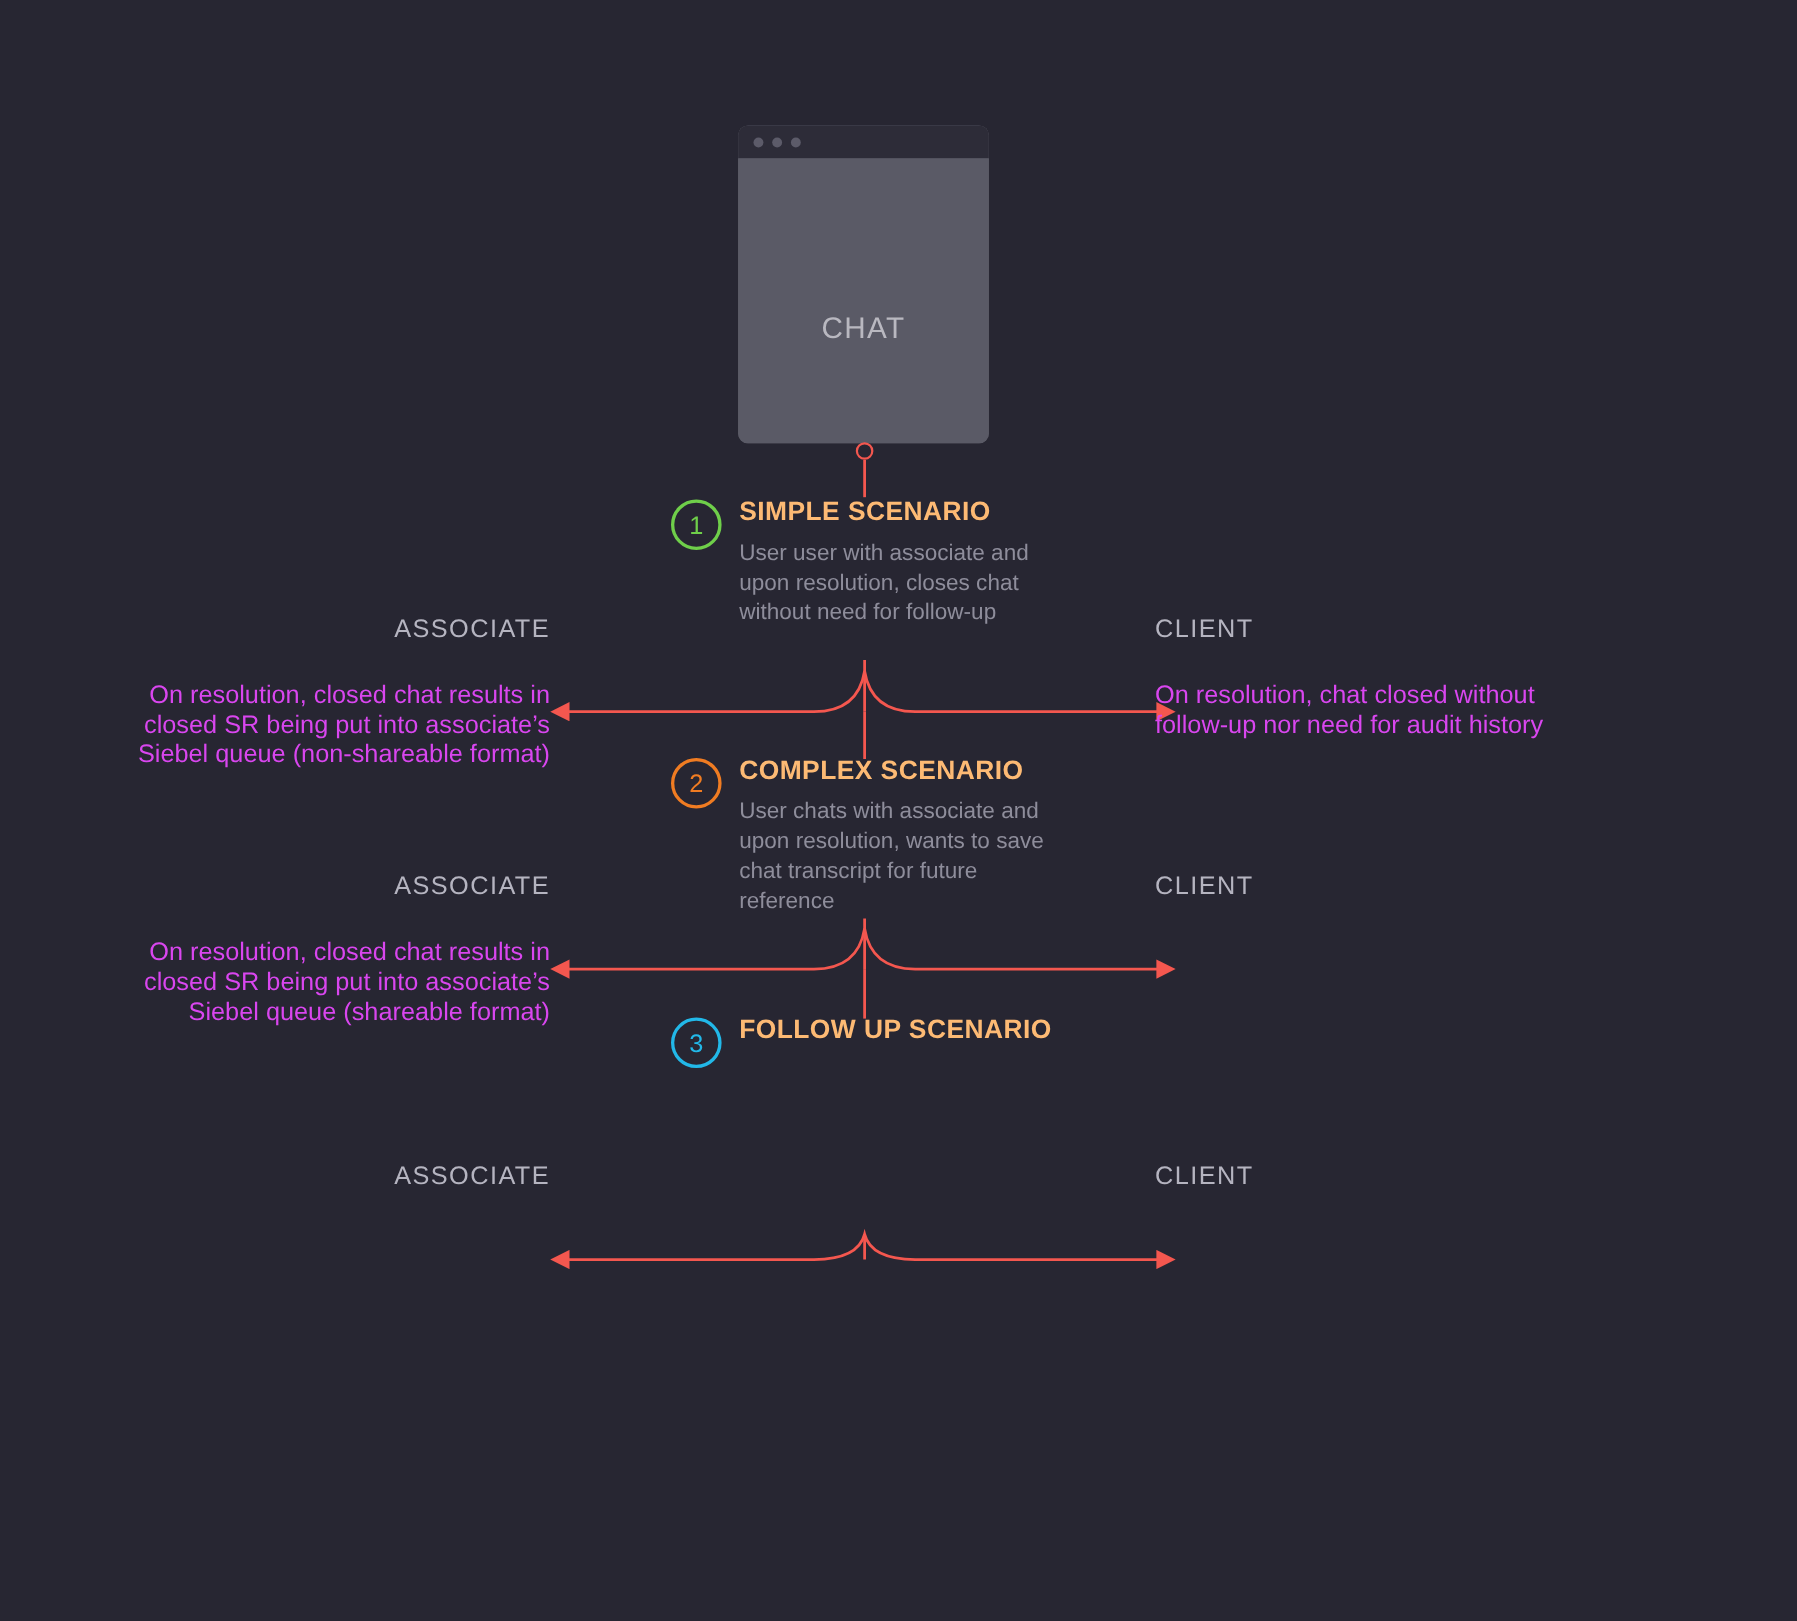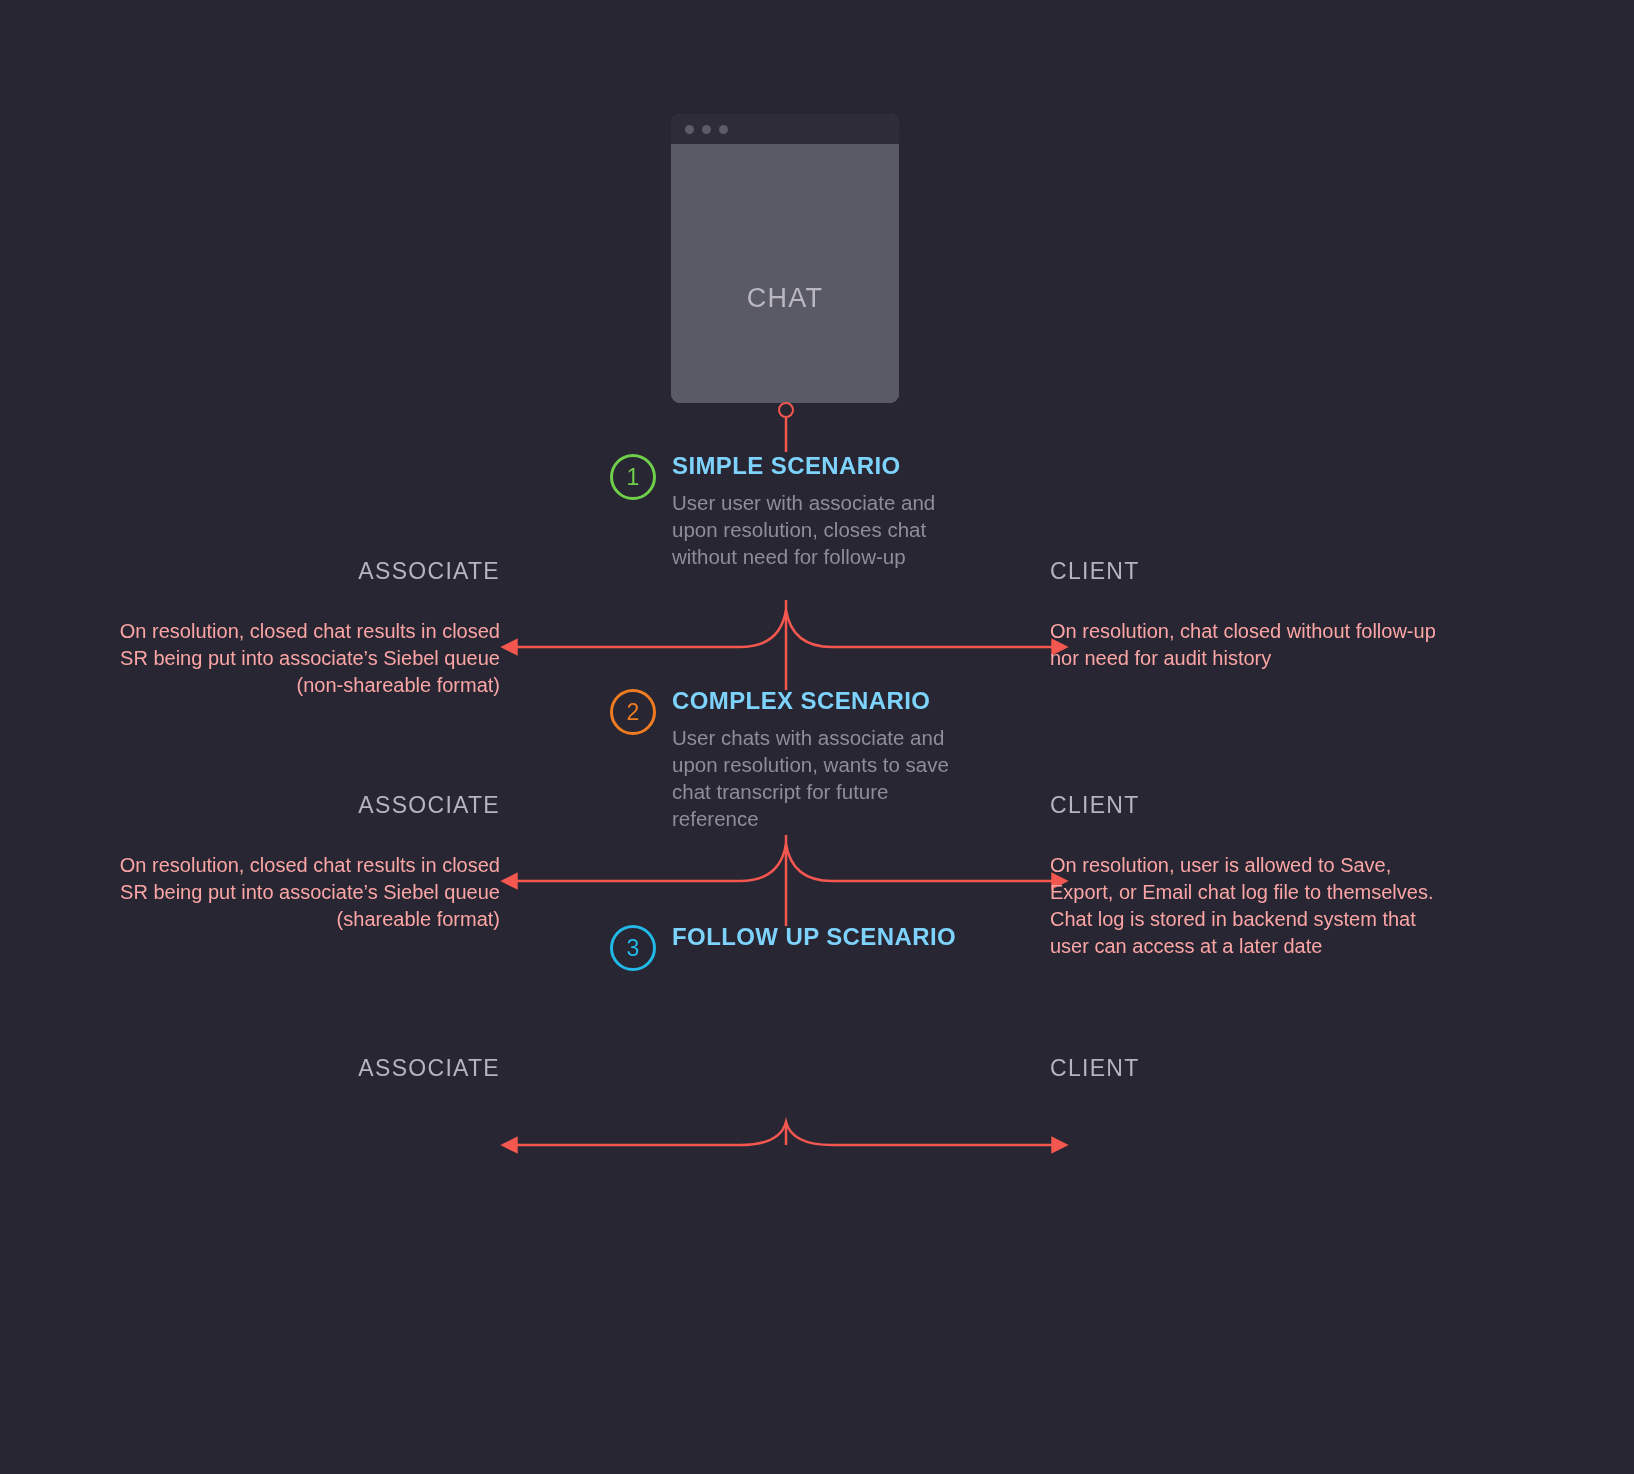--- a/index.html
+++ b/index.html
@@ -54,21 +54,21 @@
     border: 3px solid #6fcf4a;
     display: flex; align-items: center; justify-content: center;
     font-size: 23px;
     color: #6fcf4a;
     margin-top: 2px;
   }
   .num-circle.c2 { border-color: #f07c22; color: #f07c22; }
   .num-circle.c3 { border-color: #22b8e8; color: #22b8e8; }
   .sc-head {
     font-size: 24px;
-    color: #7dd3fc;
+    color: #fdba74;
     font-weight: 700;
     letter-spacing: .4px;
     white-space: nowrap;
     margin-bottom: 9px;
   }
   .sc-desc {
     font-size: 20.5px;
     color: #8e8d9b;
     line-height: 27px;
     width: 300px;
@@ -81,23 +81,23 @@
   
   .side { position: absolute; width: 390px; }
   .side-title {
     font-size: 23px;
     font-weight: 400;
     color: #b5b4c0;
     letter-spacing: 1.3px;
     margin-bottom: 33px;
   }
   .side-body {
-    font-size: 20px;
+    font-size: 23px;
     line-height: 27px;
-    color: #fca5a5;
+    color: #d946ef;
   }
   .left  { left: 110px;  text-align: right; }
   .right { left: 1050px; text-align: left; }
 
   #assoc-1 { top: 558px; }
   #client-1 { top: 558px; }
   #assoc-2 { top: 792px; }
   #client-2 { top: 792px; }
   #assoc-3 { top: 1055px; }
   #client-3 { top: 1055px; }
@@ -175,21 +175,20 @@
     <div class="side-title">CLIENT</div>
     <div class="side-body">On resolution, chat closed without follow-up nor need for audit history</div>
   </div>
 
   <div class="side left" id="assoc-2">
     <div class="side-title">ASSOCIATE</div>
     <div class="side-body">On resolution, closed chat results in closed SR being put into associate’s Siebel queue (shareable format)</div>
   </div>
   <div class="side right" id="client-2">
     <div class="side-title">CLIENT</div>
-    <div class="side-body">On resolution, user is allowed to Save, Export, or Email chat log file to themselves. Chat log is stored in backend system that user can access at a later date</div>
   </div>
 
   <div class="side left" id="assoc-3">
     <div class="side-title">ASSOCIATE</div>
   </div>
   <div class="side right" id="client-3">
     <div class="side-title">CLIENT</div>
   </div>
 
 </div>

